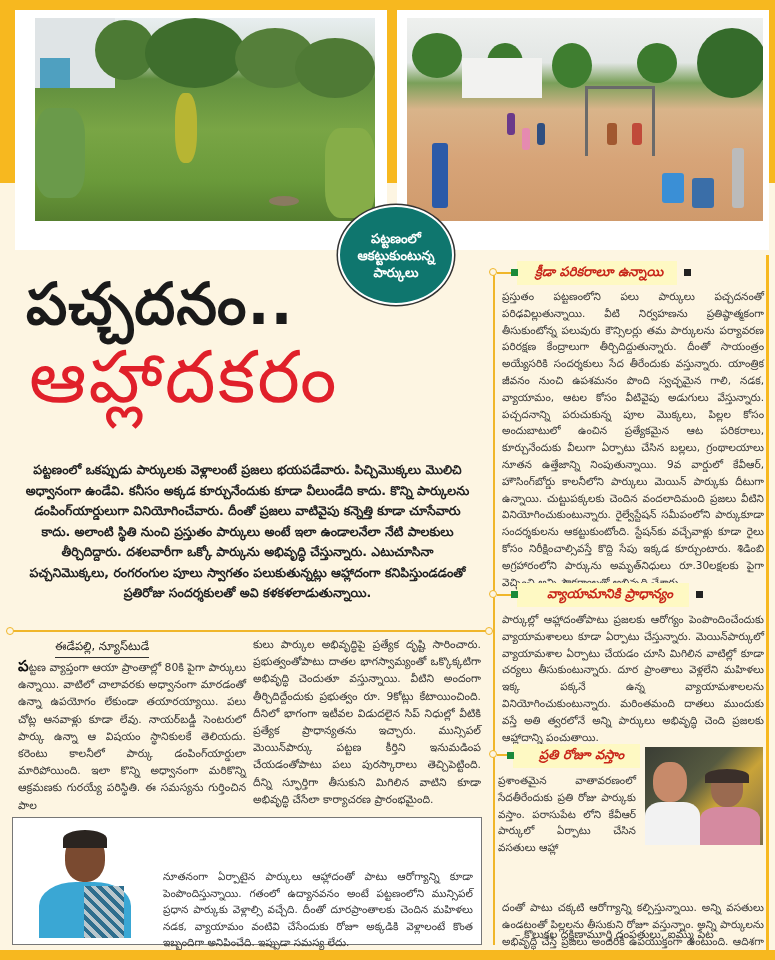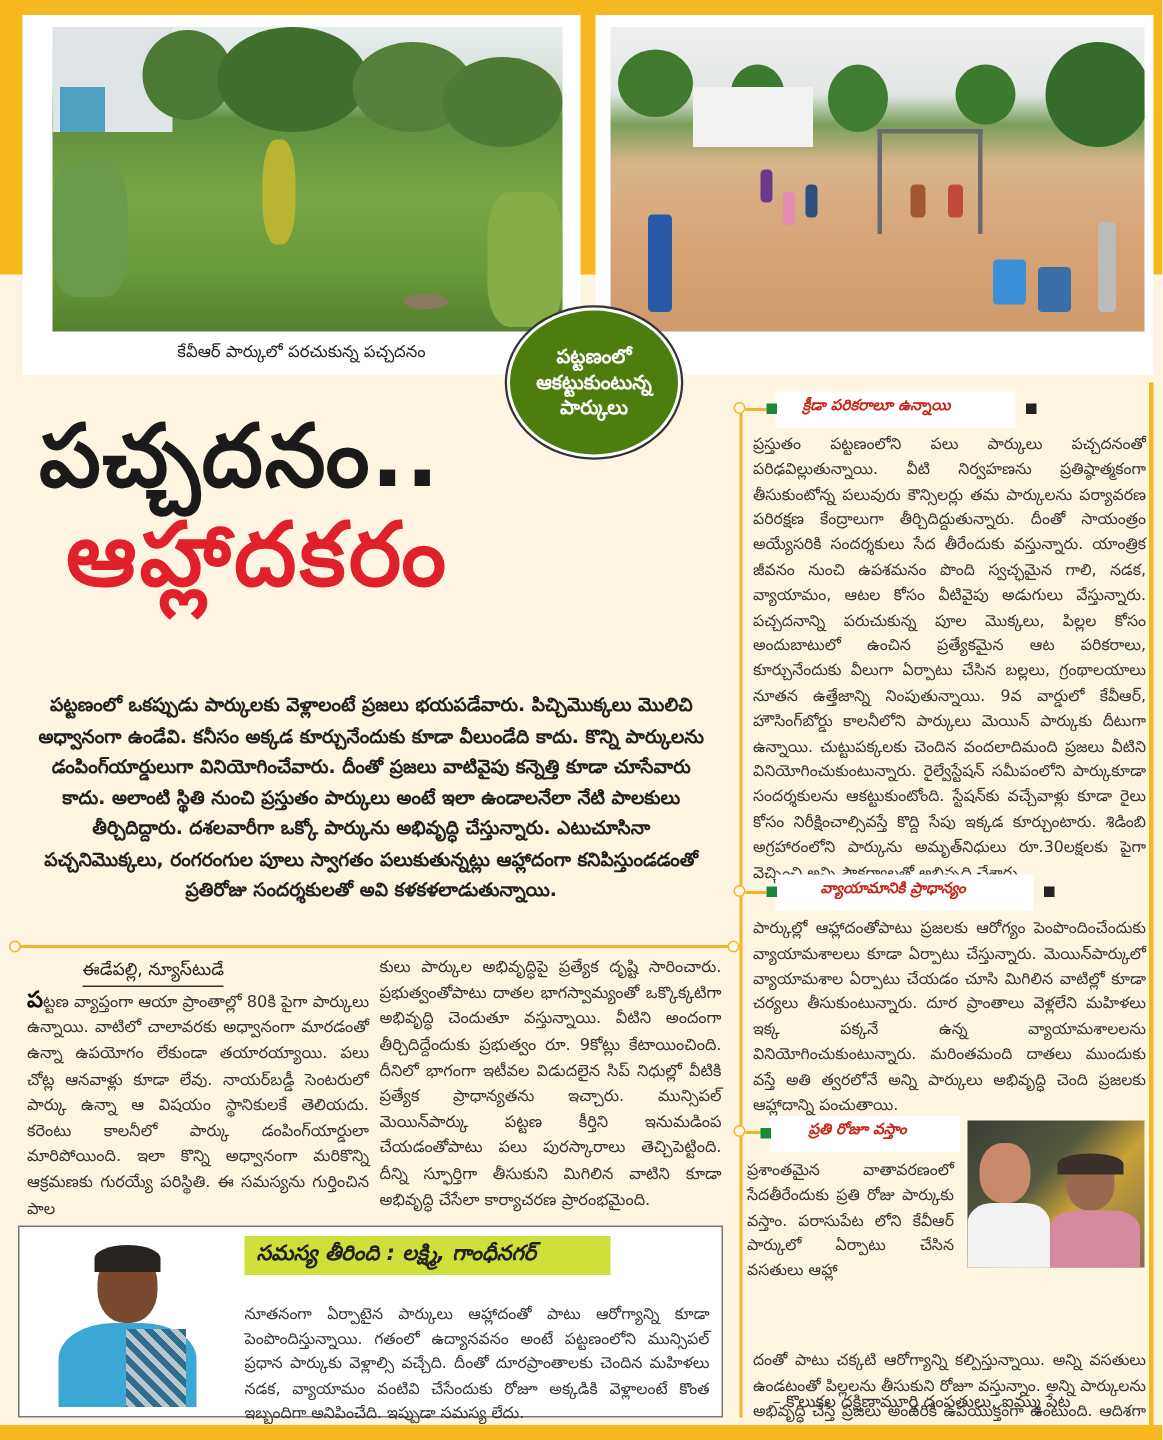--- a/index.html
+++ b/index.html
@@ -18,26 +18,26 @@
   
   .park-green { background: linear-gradient(180deg, #e8eef0 0%, #d5dfd6 18%, #5f8d3e 30%, #79a545 55%, #6a9a3a 80%, #567f2f 100%); }
   .tree { position: absolute; border-radius: 50%; }
   
   .playground { background: linear-gradient(180deg, #eef0ee 0%, #e2e6e4 22%, #7aa05a 32%, #d9b48a 45%, #d7a478 70%, #cf9a6c 100%); }
   .kid { position: absolute; width: 8px; height: 22px; border-radius: 3px; }
   .swing-frame { position: absolute; border: 3px solid #6a6a6a; border-bottom: none; }
 
   
   .badge { position: absolute; left: 338px; top: 205px; width: 116px; height: 100px; border-radius: 50%;
-           background: #4d7c0f; border: 2px solid #fff; box-shadow: 0 0 0 1.5px #333; z-index: 5;
+           background: #0f766e; border: 2px solid #fff; box-shadow: 0 0 0 1.5px #333; z-index: 5;
            display: flex; flex-direction: column; align-items: center; justify-content: center; color: #fff; font-size: 13px; line-height: 17px; font-weight: bold; }
 
   
   .headline-1 { position: absolute; left: 26px; top: 270px; font-size: 58px; font-weight: bold; color: #1a1a1a; letter-spacing: 1px; }
-  .headline-2 { position: absolute; left: 44px; top: 335px; font-size: 59px; font-weight: bold; color: #e0202a; letter-spacing: 2px; }
+  .headline-2 { position: absolute; left: 29px; top: 335px; font-size: 72px; font-weight: normal; color: #e0202a; letter-spacing: 2px; }
 
   .lead { position: absolute; left: 20px; top: 460px; width: 455px; font-size: 12.5px; line-height: 20.5px; text-align: center; color: #222; font-weight: bold; }
 
   .rule-h { position: absolute; left: 10px; top: 630px; width: 480px; height: 2px; background: #f0b62a; }
   .rule-dot { position: absolute; width: 8px; height: 8px; border-radius: 50%; border: 1.5px solid #f0b62a; background: #fdf5e2; }
 
   .dateline { position: absolute; left: 55px; top: 639px; font-size: 11.5px; border-bottom: 1px solid #333; padding-bottom: 1px; }
   .col { position: absolute; font-size: 10.8px; line-height: 17.2px; text-align: justify; color: #333; }
   .col.c1 { left: 18px; top: 658px; width: 228px; }
   .col.c2 { left: 253px; top: 636px; width: 228px; }
@@ -46,21 +46,21 @@
   
   .qbox { position: absolute; left: 12px; top: 817px; width: 470px; height: 128px; border: 1px solid #777; background: #fff; }
   .qphoto { position: absolute; left: 16px; top: 8px; width: 112px; height: 112px; overflow: hidden; }
   .qtitle { position: absolute; left: 150px; top: 6px; width: 244px; height: 26px; background: #cfe03a; font-size: 14px; font-weight: bold; font-style: italic; padding: 4px 8px; color: #222; }
   .qtext { position: absolute; left: 150px; top: 50px; width: 310px; font-size: 10.5px; line-height: 16.5px; text-align: justify; color: #333; }
   .bottom-band { position: absolute; left: 0; top: 950px; width: 775px; height: 10px; background: #f7b81f; }
 
   
   .rcol-border { position: absolute; left: 488px; top: 255px; width: 281px; height: 695px; border-right: 3px solid #f7b81f; }
   .vline { position: absolute; left: 493px; top: 272px; width: 2px; height: 673px; background: #f0b62a; }
-  .sec-head { position: absolute; height: 24px; background: #ffffff; font-size: 10px; font-weight: bold; font-style: italic; color: #c8261a; padding: 3px 10px 0 18px; white-space: nowrap; }
+  .sec-head { position: absolute; height: 24px; background: #fef9c3; font-size: 13px; font-weight: bold; font-style: italic; color: #c8261a; padding: 3px 10px 0 18px; white-space: nowrap; }
   .sec-head .sq { position: absolute; width: 7px; height: 7px; top: 8px; }
   .sec-head .sq.g { left: -6px; background: #1a8a3a; }
   .sec-head .sq.b { right: -14px; background: #222; }
   .sec-connector { position: absolute; height: 2px; background: #f0b62a; }
   .rtext { position: absolute; font-size: 10.5px; line-height: 16.8px; text-align: justify; color: #333; }
   .couple { position: absolute; left: 645px; top: 747px; width: 118px; height: 98px; overflow: hidden; background: linear-gradient(135deg, #3a3d35 0%, #565a40 40%, #c9a338 60%, #7e6d4a 100%); }
   .signature { position: absolute; left: 515px; top: 928px; font-size: 11px; color: #333; }
 </style>
 </head>
 <body>
@@ -73,21 +73,20 @@
     <div class="tree" style="left:5px;top:40px;width:30px;height:30px;background:#4fa0c0;border-radius:0;"></div>
     <div class="tree" style="left:60px;top:2px;width:60px;height:60px;background:#4c7a34;"></div>
     <div class="tree" style="left:110px;top:0;width:100px;height:70px;background:#3f6e2d;"></div>
     <div class="tree" style="left:200px;top:10px;width:80px;height:60px;background:#557f3a;"></div>
     <div class="tree" style="left:260px;top:20px;width:80px;height:60px;background:#4f7a35;"></div>
     <div class="tree" style="left:140px;top:75px;width:22px;height:70px;background:#b7b533;border-radius:40%;"></div>
     <div class="tree" style="left:0;top:90px;width:50px;height:90px;background:#6a9a4a;border-radius:30%;"></div>
     <div class="tree" style="left:290px;top:110px;width:50px;height:90px;background:#86ad48;border-radius:30%;"></div>
     <div class="tree" style="left:234px;top:178px;width:30px;height:10px;background:#8a7a60;"></div>
   </div>
-  <div class="caption">కేవీఆర్ పార్కులో పరచుకున్న పచ్చదనం</div>
 </div>
 
 <div class="photo-frame right">
   <div class="photo playground">
     <div class="tree" style="left:5px;top:15px;width:50px;height:45px;background:#3f7a2f;"></div>
     <div class="tree" style="left:80px;top:25px;width:36px;height:40px;background:#3d7a2f;"></div>
     <div class="tree" style="left:145px;top:25px;width:40px;height:45px;background:#3f7e30;"></div>
     <div class="tree" style="left:230px;top:25px;width:40px;height:40px;background:#3c7a2e;"></div>
     <div class="tree" style="left:290px;top:10px;width:70px;height:70px;background:#356b2b;"></div>
     <div class="tree" style="left:55px;top:40px;width:80px;height:40px;background:#f2f2f0;border-radius:0;"></div>
@@ -125,21 +124,20 @@
 </div>
 <div class="col c2">కులు పార్కుల అభివృద్ధిపై ప్రత్యేక దృష్టి సారించారు. ప్రభుత్వంతోపాటు దాతల భాగస్వామ్యంతో ఒక్కొక్కటిగా అభివృద్ధి చెందుతూ వస్తున్నాయి. వీటిని అందంగా తీర్చిదిద్దేందుకు ప్రభుత్వం రూ. 9కోట్లు కేటాయించింది. దీనిలో భాగంగా ఇటీవల విడుదలైన సిప్ నిధుల్లో వీటికి ప్రత్యేక ప్రాధాన్యతను ఇచ్చారు. మున్సిపల్ మెయిన్‌పార్కు పట్టణ కీర్తిని ఇనుమడింప చేయడంతోపాటు పలు పురస్కారాలు తెచ్చిపెట్టింది. దీన్ని స్ఫూర్తిగా తీసుకుని మిగిలిన వాటిని కూడా అభివృద్ధి చేసేలా కార్యాచరణ ప్రారంభమైంది.</div>
 
 <div class="qbox">
   <div class="qphoto">
     <div style="position:absolute;left:36px;top:8px;width:40px;height:48px;border-radius:45%;background:#7a4a30;"></div>
     <div style="position:absolute;left:34px;top:4px;width:44px;height:18px;border-radius:50% 50% 0 0;background:#2a2420;"></div>
     <div style="position:absolute;left:10px;top:56px;width:92px;height:60px;border-radius:40% 40% 0 0;background:#3aa7d4;"></div>
     <div style="position:absolute;left:55px;top:60px;width:40px;height:56px;background:repeating-linear-gradient(45deg,#2e6e8e 0 4px,#b8c6cc 4px 8px);"></div>
   </div>
-  <div class="qtitle">సమస్య తీరింది : లక్ష్మి, గాంధీనగర్</div>
   <div class="qtext">నూతనంగా ఏర్పాటైన పార్కులు ఆహ్లాదంతో పాటు ఆరోగ్యాన్ని కూడా పెంపొందిస్తున్నాయి. గతంలో ఉద్యానవనం అంటే పట్టణంలోని మున్సిపల్ ప్రధాన పార్కుకు వెళ్లాల్సి వచ్చేది. దీంతో దూరప్రాంతాలకు చెందిన మహిళలు నడక, వ్యాయామం వంటివి చేసేందుకు రోజూ అక్కడికి వెళ్లాలంటే కొంత ఇబ్బందిగా అనిపించేది. ఇప్పుడా సమస్య లేదు.</div>
 </div>
 
 <div class="rcol-border"></div>
 <div class="vline"></div>
 
 <div class="rule-dot" style="left:489px;top:268px;"></div>
 <div class="sec-connector" style="left:497px;top:272px;width:14px;"></div>
 <div class="sec-head" style="left:517px;top:261px;width:160px;">
   <span class="sq g"></span>

